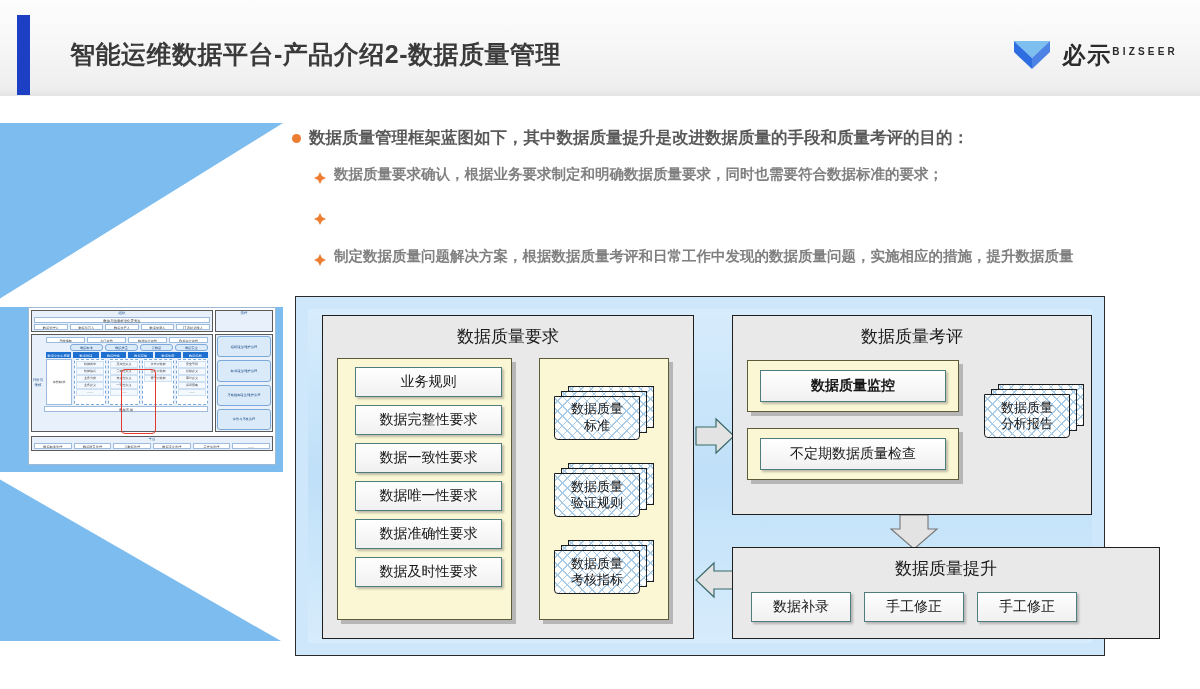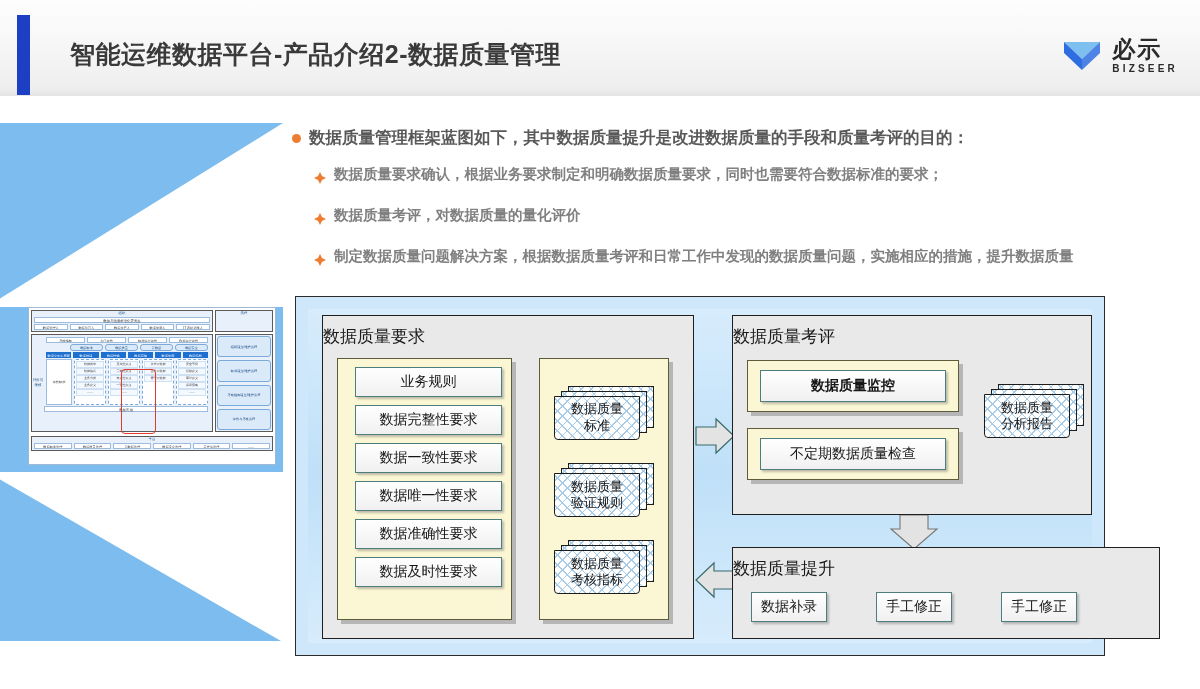--- a/index.html
+++ b/index.html
@@ -22,21 +22,21 @@
   }
   #page-title {
     position:absolute; left:70px; top:38px;
     font-size:25px; font-weight:bold; color:#3a3a3a;
     letter-spacing:.5px; white-space:nowrap;
   }
 
   
   #logo { position:absolute; right:22px; top:38px; display:flex; align-items:center; gap:9px; }
   #logo-mark { width:42px; height:34px; position:relative; }
-  #logo-text { display:flex; flex-direction:column; line-height:1; }
+  #logo-text { display:flex; flex-direction:row; line-height:1; }
   #logo-cn { font-size:23px; font-weight:bold; color:#2b2b2b; letter-spacing:2px; }
   #logo-en { font-size:10px; font-weight:bold; color:#2b2b2b; letter-spacing:3.2px; margin-top:3px; }
 
   
   #bullets { position:absolute; left:292px; top:126px; width:830px; }
   .b1 { display:flex; align-items:flex-start; gap:8px; margin-bottom:16px; }
   .b1-dot {
     width:9px; height:9px; border-radius:50%; background:#ED7D31;
     flex:none; margin-top:8px;
   }
@@ -91,21 +91,21 @@
     border:1.5px solid #2b2b2b; background:#cfe7fa;
     padding:12px;
   }
   #dg-inner { position:relative; width:100%; height:100%;
               background:linear-gradient(to bottom,#d7ecfc 0%,#bfe0f8 50%,#d7ecfc 100%); }
 
   .panel {
     position:absolute; background:#e9e9e9; border:1.3px solid #1f1f1f;
   }
   .panel-title {
-    text-align:left; font-size:17px; color:#1a1a1a; padding-top:9px; font-weight:normal;
+    text-align:center; font-size:17px; color:#1a1a1a; padding-top:9px; font-weight:normal;
   }
 
   
   #p-req { left:14px; top:6px; width:372px; height:324px; }
   #req-col-a {
     position:absolute; left:14px; top:42px; width:175px; height:262px;
     background:#fbf7d4; border:1px solid #5c5c3a;
     box-shadow:4px 4px 0 rgba(120,120,120,.45);
     padding:8px 9px; display:flex; flex-direction:column; gap:8px;
   }
@@ -164,21 +164,21 @@
   }
   #report-stack { position:absolute; left:251px; top:68px; width:100px; height:60px; }
 
   
   #p-imp { left:424px; top:238px; width:428px; height:92px; }
   #imp-row {
     position:absolute; left:18px; top:44px; width:326px;
     display:flex; justify-content:space-between;
   }
   .imp-item {
-    height:30px; padding:0 9px;
+    height:30px; padding:0 21px;
     background:linear-gradient(to bottom,#ffffff,#f0f0f0);
     border:1.2px solid #4f7d7d; display:flex; align-items:center;
     justify-content:center; font-size:14px; color:#161616;
     box-shadow:1.5px 1.5px 2px rgba(100,100,100,.4);
   }
 
   .svg-layer { position:absolute; inset:0; pointer-events:none; }
 </style>
 </head>
 <body>
@@ -324,21 +324,20 @@
         </svg>
     </span>
     <span class="b2-txt">数据质量要求确认，根据业务要求制定和明确数据质量要求，同时也需要符合数据标准的要求；</span>
   </div>
   <div class="b2">
     <span class="b2-dot">
       <svg width="12" height="12" viewBox="0 0 12 12">
           <path d="M6 0 L8 4 L12 6 L8 8 L6 12 L4 8 L0 6 L4 4 Z" fill="#ED7D31"></path>
         </svg>
     </span>
-    <span class="b2-txt">数据质量考评，对数据质量的量化评价</span>
   </div>
   <div class="b2">
     <span class="b2-dot">
       <svg width="12" height="12" viewBox="0 0 12 12">
           <path d="M6 0 L8 4 L12 6 L8 8 L6 12 L4 8 L0 6 L4 4 Z" fill="#ED7D31"></path>
         </svg>
     </span>
     <span class="b2-txt">制定数据质量问题解决方案，根据数据质量考评和日常工作中发现的数据质量问题，实施相应的措施，提升数据质量</span>
   </div>
 </div>

